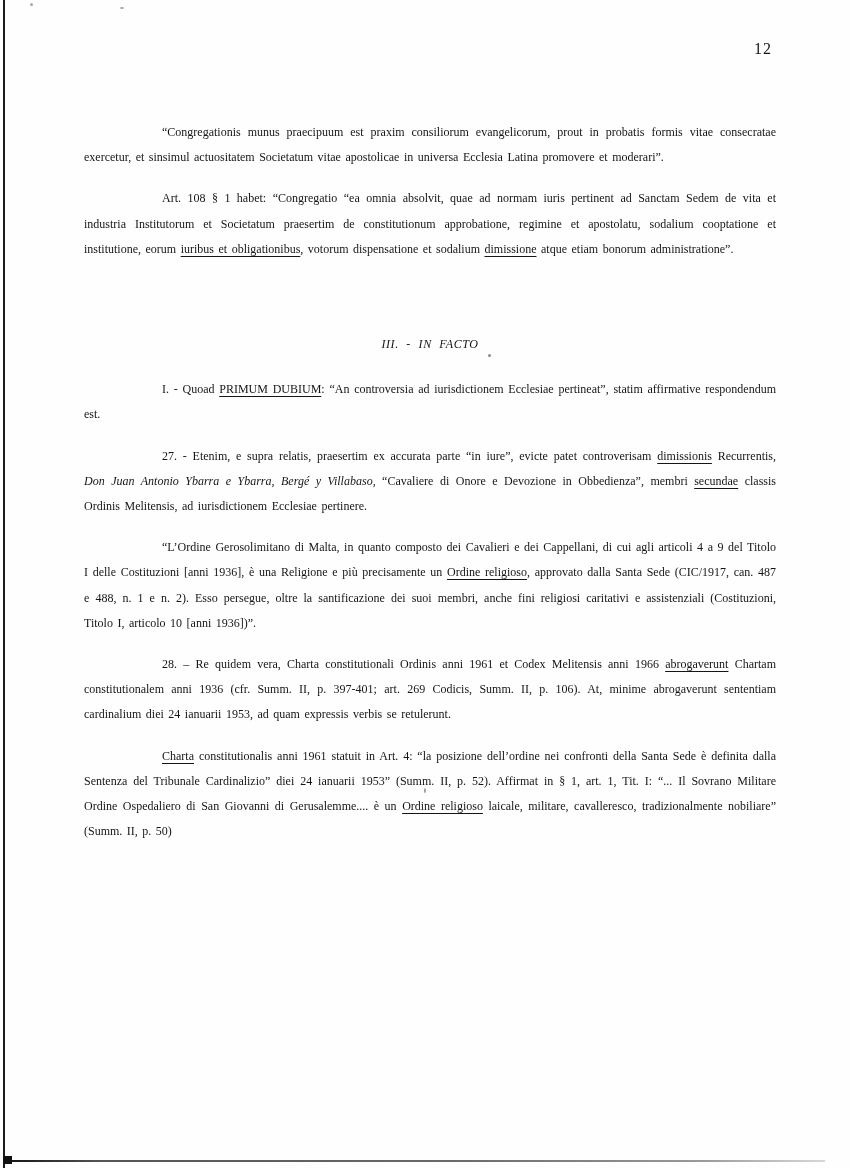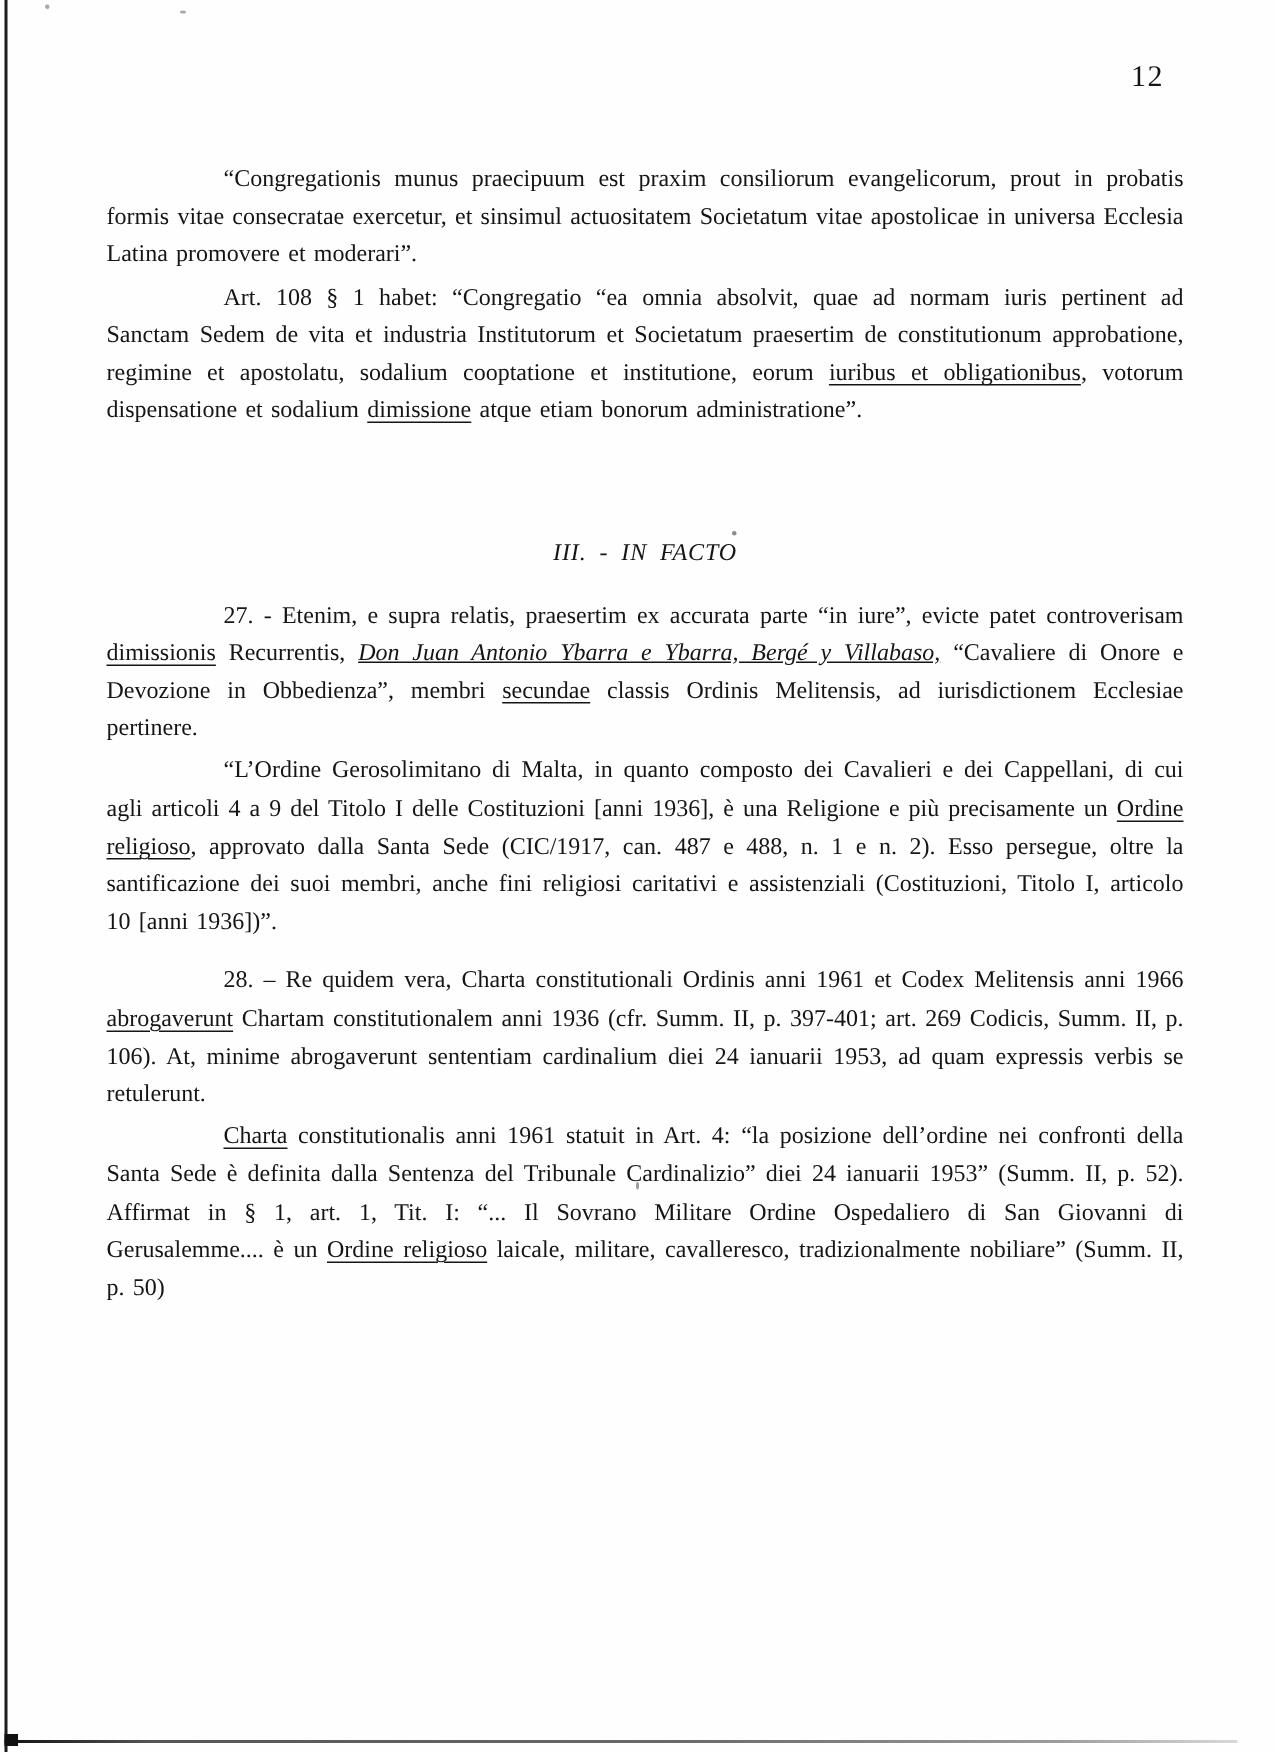--- a/index.html
+++ b/index.html
@@ -26,36 +26,36 @@
     position: absolute; left: 3px; top: 1156px; width: 9px; height: 8px; background: #111;
   }
   .speck { position: absolute; background: #a8a8a8; border-radius: 50%; }
   .speck-1 { left: 30px; top: 3px; width: 3px; height: 3px; }
   .speck-2 { left: 120px; top: 7px; width: 4px; height: 2px; }
   .speck-3 { left: 488px; top: 354px; width: 3px; height: 3px; background: #8a8a8a; }
   .speck-4 { left: 424px; top: 788px; width: 2px; height: 5px; background: #9c9c9c; }
 
   .page-number {
     position: absolute; left: 754px; top: 40px;
-    font-size: 20px; letter-spacing: 1px;
+    font-size: 16px; letter-spacing: 1px;
   }
 
   .content {
     position: absolute; left: 68px; top: 104px; width: 724px;
   }
   .para {
-    margin: 3px;
-    font-size: 16px;
+    margin: 16px;
+    font-size: 12px;
     line-height: 25.2px;
     text-align: justify;
     text-indent: 78px;
     word-spacing: 1.5px;
   }
   .para .u { text-decoration: underline; text-underline-offset: 3px; text-decoration-thickness: 1px; }
-  .para .i { font-style: italic; text-decoration: underline; }
+  .para .i { font-style: italic; }
 
   .heading {
     font-style: italic;
     text-indent: 0;
     text-align: center;
     letter-spacing: 0.6px;
     word-spacing: 4px;
     margin-top: 70px;
   }
   #para-primum-dubium { margin-top: 20px; }
@@ -73,18 +73,19 @@
   <div class="speck speck-2"></div>
   <div class="speck speck-3"></div>
   <div class="speck speck-4"></div>
 
   <div class="page-number">12</div>
 
   <div class="content" id="doc-body">
       <p class="para" id="para-congregationis"><span>“Congregationis munus praecipuum est praxim consiliorum evangelicorum, prout in probatis formis vitae consecratae exercetur, et sinsimul actuositatem Societatum vitae apostolicae in universa Ecclesia Latina promovere et moderari”.</span></p>
       <p class="para" id="para-art-108"><span>Art. 108 § 1 habet: “Congregatio “ea omnia absolvit, quae ad normam iuris pertinent ad Sanctam Sedem de vita et industria Institutorum et Societatum praesertim de constitutionum approbatione, regimine et apostolatu, sodalium cooptatione et institutione, eorum </span><span class="u">iuribus et obligationibus</span><span>, votorum dispensatione et sodalium </span><span class="u">dimissione</span><span> atque etiam bonorum administratione”.</span></p>
       <p class="para heading" id="heading-in-facto"><span>III. - IN FACTO</span></p>
+      <p class="para" id="para-primum-dubium"><span>I. - Quoad </span><span class="u">PRIMUM DUBIUM</span><span>: “An controversia ad iurisdictionem Ecclesiae pertineat”, statim affirmative respondendum est.</span></p>
       <p class="para" id="para-27"><span>27. - Etenim, e supra relatis, praesertim ex accurata parte “in iure”, evicte patet controverisam </span><span class="u">dimissionis</span><span> Recurrentis, </span><span class="i">Don Juan Antonio Ybarra e Ybarra, Bergé y Villabaso,</span><span> “Cavaliere di Onore e Devozione in Obbedienza”, membri </span><span class="u">secundae</span><span> classis Ordinis Melitensis, ad iurisdictionem Ecclesiae pertinere.</span></p>
       <p class="para" id="para-ordine-gerosolimitano"><span>“L’Ordine Gerosolimitano di Malta, in quanto composto dei Cavalieri e dei Cappellani, di cui agli articoli 4 a 9 del Titolo I delle Costituzioni [anni 1936], è una Religione e più precisamente un </span><span class="u">Ordine religioso</span><span>, approvato dalla Santa Sede (CIC/1917, can. 487 e 488, n. 1 e n. 2). Esso persegue, oltre la santificazione dei suoi membri, anche fini religiosi caritativi e assistenziali (Costituzioni, Titolo I, articolo 10 [anni 1936])”.</span></p>
       <p class="para" id="para-28"><span>28. – Re quidem vera, Charta constitutionali Ordinis anni 1961 et Codex Melitensis anni 1966 </span><span class="u">abrogaverunt</span><span> Chartam constitutionalem anni 1936 (cfr. Summ. II, p. 397-401; art. 269 Codicis, Summ. II, p. 106). At, minime abrogaverunt sententiam cardinalium diei 24 ianuarii 1953, ad quam expressis verbis se retulerunt.</span></p>
       <p class="para" id="para-charta"><span class="u">Charta</span><span> constitutionalis anni 1961 statuit in Art. 4: “la posizione dell’ordine nei confronti della Santa Sede è definita dalla Sentenza del Tribunale Cardinalizio” diei 24 ianuarii 1953” (Summ. II, p. 52). Affirmat in § 1, art. 1, Tit. I: “... Il Sovrano Militare Ordine Ospedaliero di San Giovanni di Gerusalemme.... è un </span><span class="u">Ordine religioso</span><span> laicale, militare, cavalleresco, tradizionalmente nobiliare” (Summ. II, p. 50)</span></p>
     </div>
 </div>
 
 </body></html>

